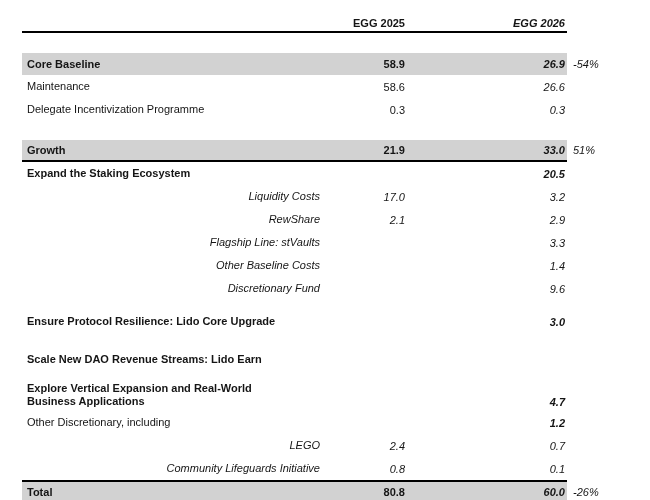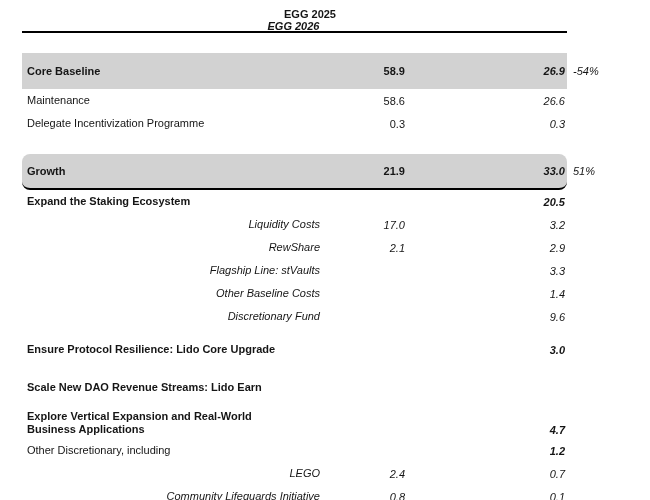--- a/index.html
+++ b/index.html
@@ -10,24 +10,24 @@
     font-size: 11px;
     color: #151515;
     overflow: hidden;
   }
   .table { margin: 8px 0 0 22px; width: 545px; }
   .row { display: flex; align-items: center; height: 23px; position: relative; }
   .cl { width: 300px; padding-left: 5px; line-height: 13px; }
   .cv { text-align: right; white-space: nowrap; }
   .v1 { width: 83px; }
   .v2 { flex: 1; padding-right: 2px; font-style: italic; }
-  .header-row { height: 25px; padding-bottom: 2px; border-bottom: 2px solid #000; flex-direction: column; }
+  .header-row { height: 25px; align-items: flex-end; padding-bottom: 2px; border-bottom: 2px solid #000; }
   .bold { font-weight: bold; }
-  .gray { background: #d2d2d2; height: 36px; }
-  .rule-bottom { border-bottom: 2px solid #000; border-radius: 8px; }
+  .gray { background: #d2d2d2; height: 22px; }
+  .rule-bottom { border-bottom: 2px solid #000; }
   .rule-top { border-top: 2px solid #000; }
   .sub .cl { text-align: right; font-style: italic; padding-right: 2px; }
   .sub .cv { font-style: italic; }
   .vbold .cv { font-weight: bold; }
   .pct {
     position: absolute; left: 551px; top: 0; height: 100%;
     display: flex; align-items: center;
     font-style: italic; font-weight: normal; white-space: nowrap;
   }
   .sp20 { height: 20px; }

